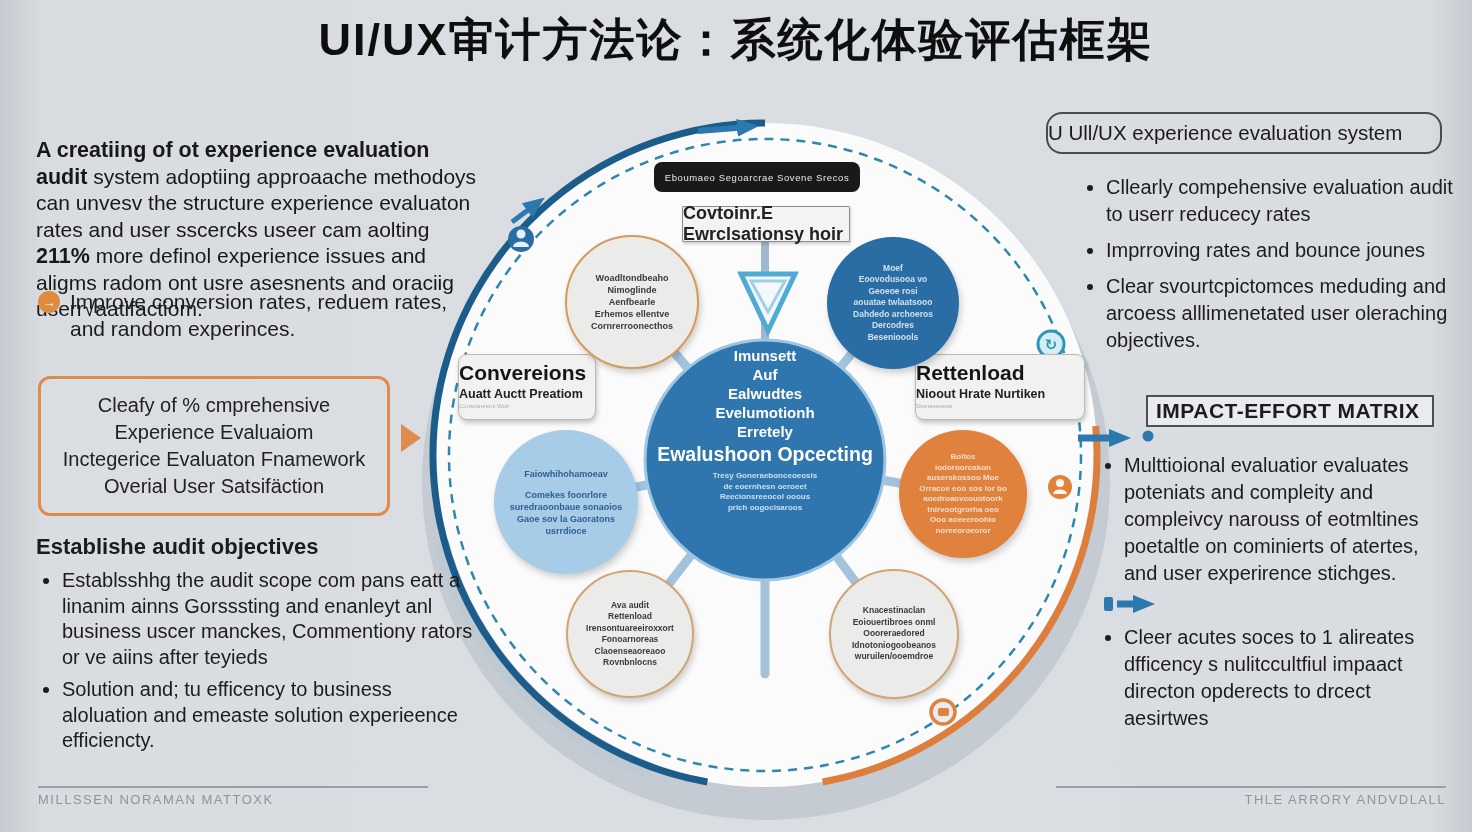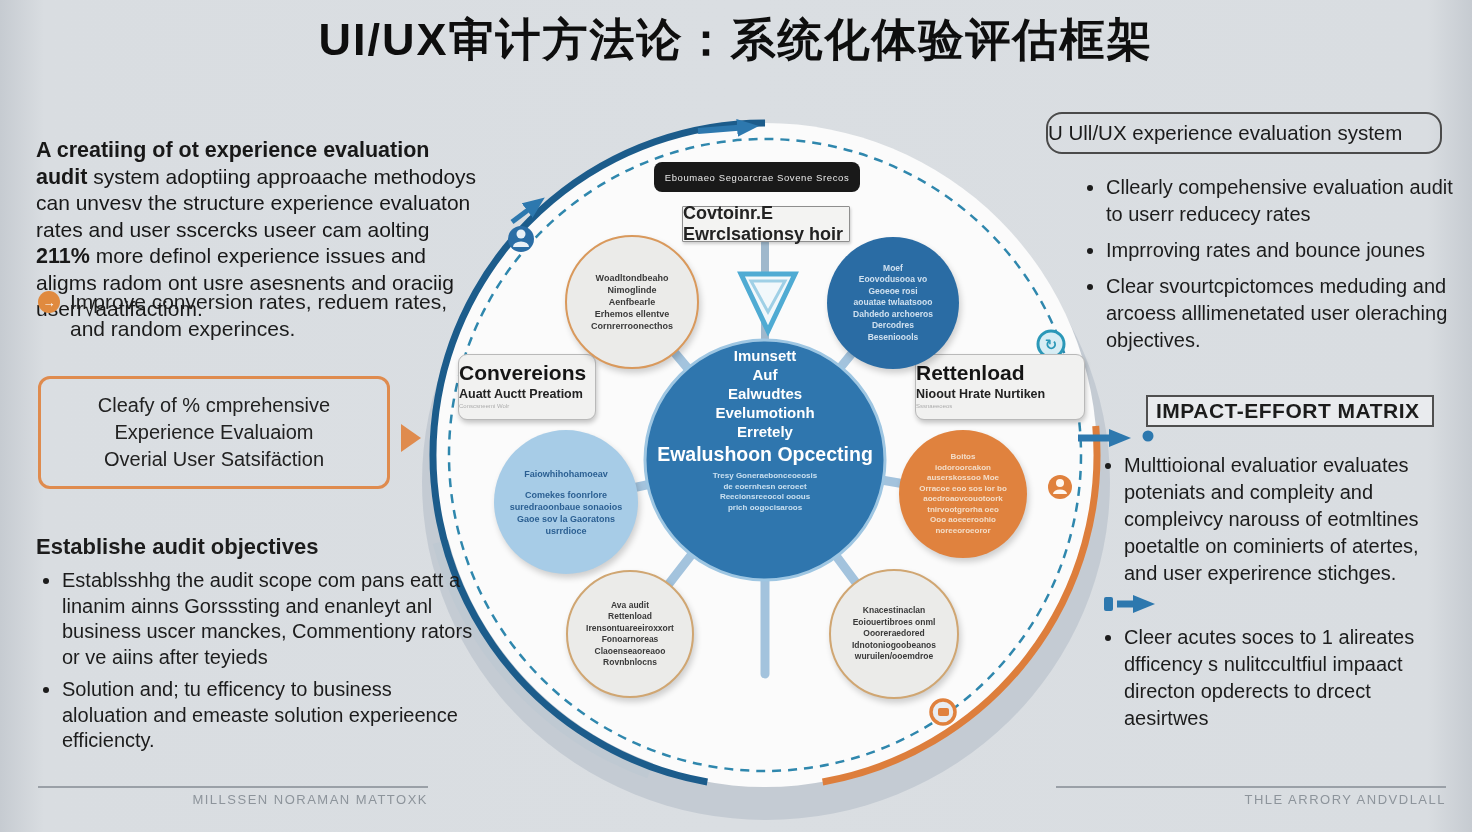--- a/index.html
+++ b/index.html
@@ -27,21 +27,21 @@
     text-align:center;font-size:20px;line-height:27px;color:#222;background:rgba(222,226,230,.25);
   }
   .callout-tail{left:401px;top:424px;width:0;height:0;border-top:14px solid transparent;
     border-bottom:14px solid transparent;border-left:20px solid #df8b4e;}
   .objectives{left:36px;top:534px;width:445px;}
   .objectives h3{margin:0 0 8px 0;font-size:22px;}
   .objectives ul{margin:0;padding-left:26px;}
   .objectives li{font-size:20px;line-height:25.5px;margin-bottom:7px;}
 
   .footer-line{height:1.5px;background:#9aa0a7;top:786px;width:390px;}
-  .footer-text{top:792px;width:390px;font-size:13px;letter-spacing:1.5px;color:#8d949b;text-align:right;}
+  .footer-text{top:792px;width:390px;font-size:13px;letter-spacing:1.5px;color:#8d949b;}
 
   
   .right-box{left:1046px;top:112px;width:396px;height:42px;border:2px solid #4a4a4a;border-radius:16px;
     display:flex;align-items:center;box-sizing:border-box;font-size:20.5px;color:#1b1b1b;}
   .right-bullets{left:1082px;top:174px;width:372px;}
   .right-bullets ul{margin:0;padding-left:24px;}
   .right-bullets li{font-size:20px;line-height:27px;margin-bottom:9px;}
   .matrix-box{left:1146px;top:382px;width:288px;height:32px;border:2px solid #4f4f4f;background:#e9ebee;
     display:flex;align-items:center;padding-left:8px;box-sizing:border-box;font-size:21px;font-weight:700;letter-spacing:.5px;margin-top:13px;}
   .single-bullet{width:352px;}
@@ -155,20 +155,21 @@
     <span>system adoptiing approaache methodoys can unvesv the structure experience evaluaton rates and user sscercks useer cam aolting </span><b>211%</b><span> more definol experience issues and aligms radom ont usre asesnents and oraciig userr√aatifactiom.</span></p>
 
   <div class="overlay improve-row">
     <span class="improve-icon">→</span>
     <span>Improve conversion rates, reduem rates, and random experinces.</span>
   </div>
 
   <div class="overlay callout">
     <div>Cleafy of % cmprehensive</div>
     <div>Experience Evaluaiom</div>
+    <div>Inctegerice Evaluaton Fnamework</div>
     <div>Overial User Satsifäction</div>
   </div>
   <div class="overlay callout-tail"></div>
 
   <div class="overlay objectives">
     <h3>Establishe audit objectives</h3>
     <ul>
       <li>Establsshhg the audit scope com pans eatt a linanim ainns Gorsssting and enanleyt anl business uscer manckes, Commentiony rators or ve aiins after teyieds</li>
       <li>Solution and; tu efficency to business aloluation and emeaste solution experieence efficiencty.</li>
     </ul>

